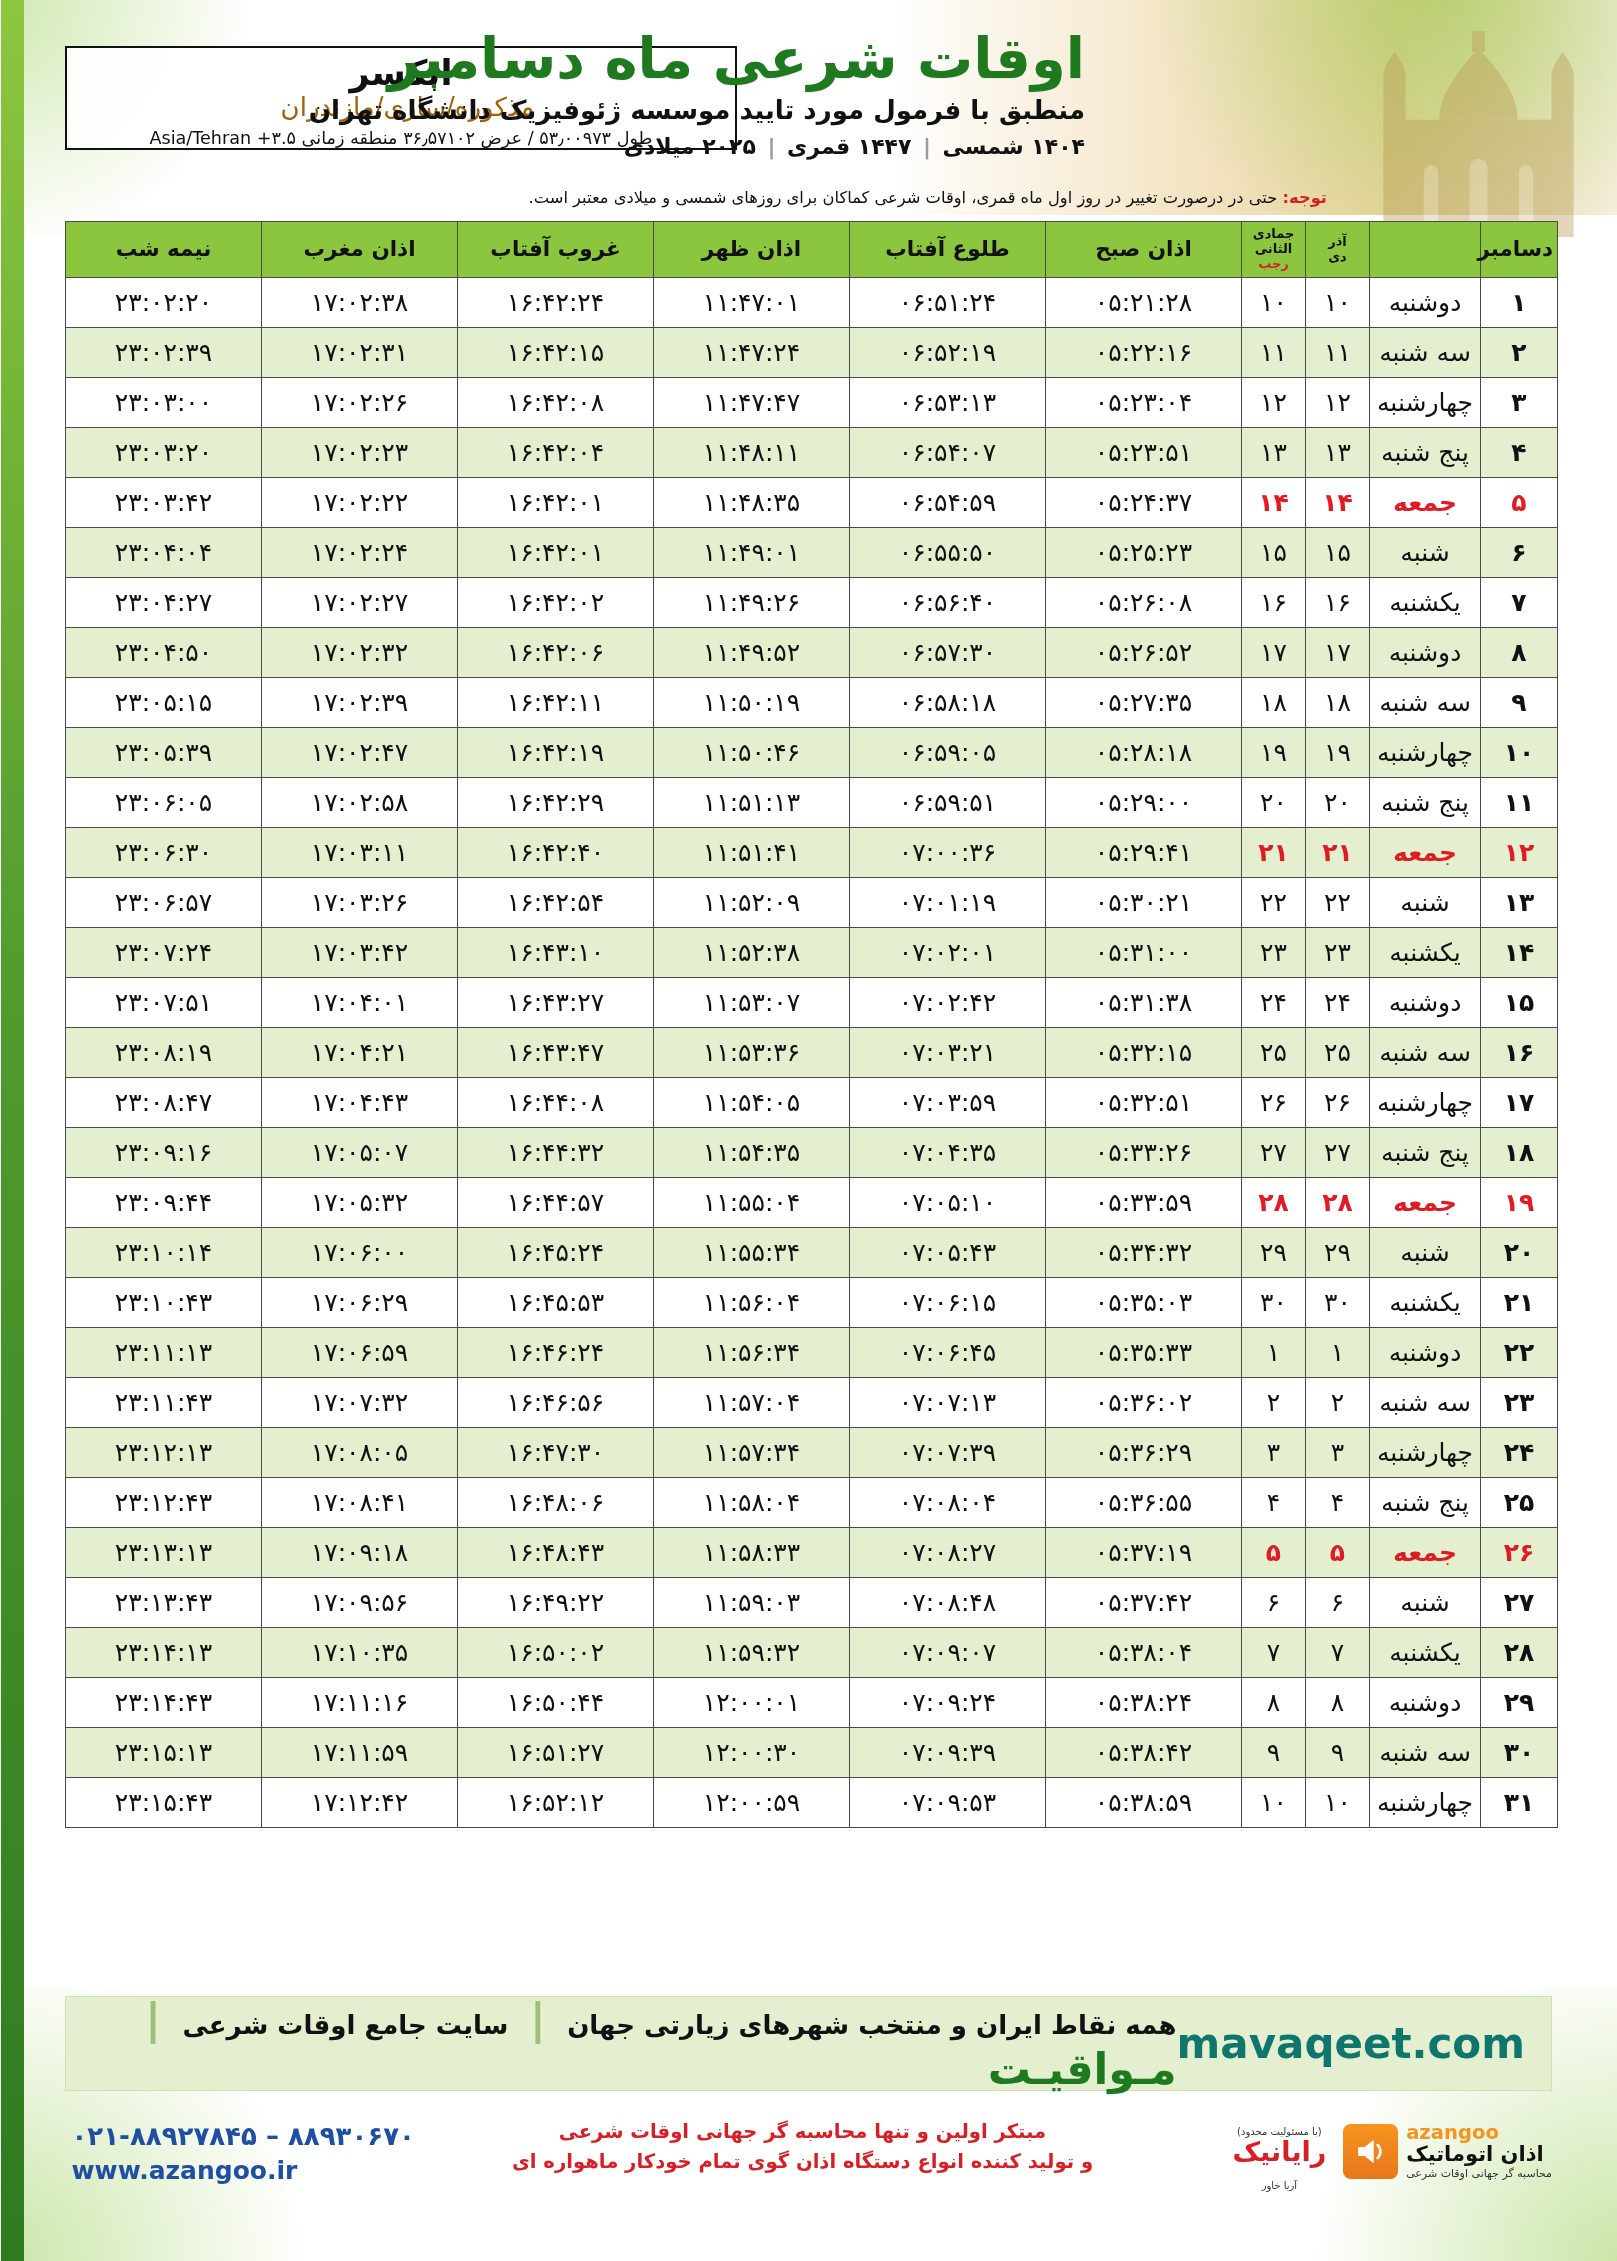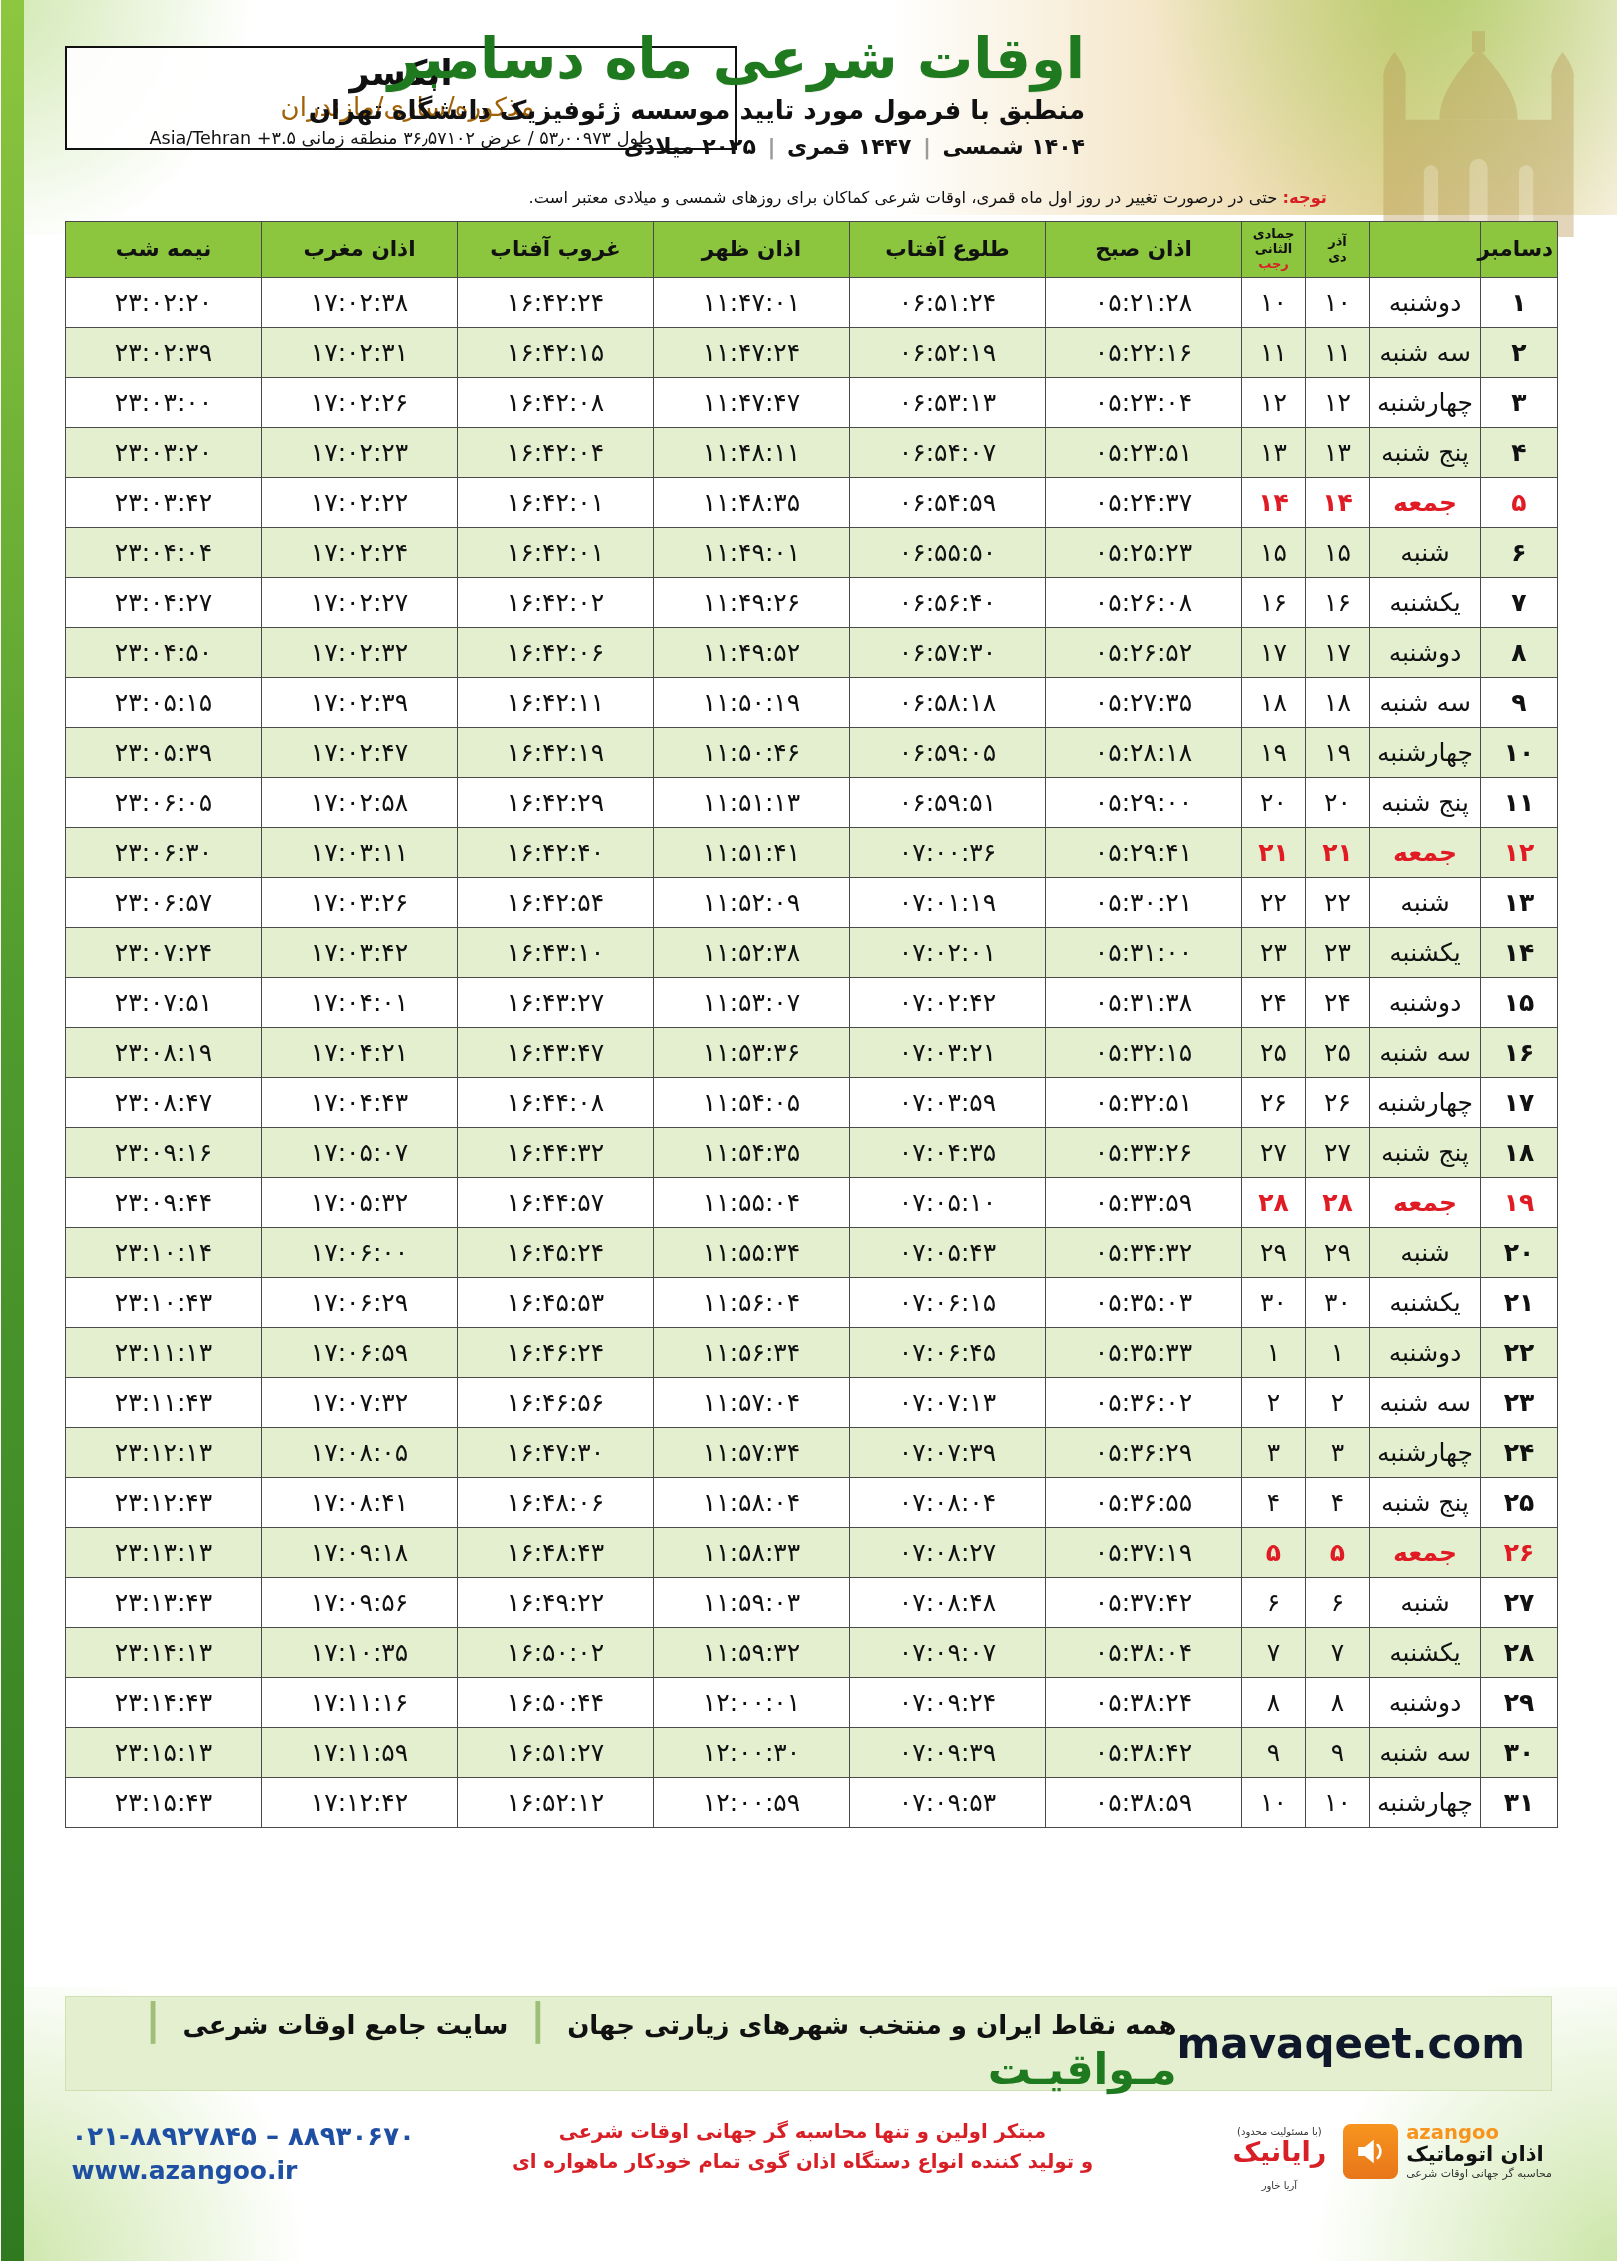--- a/index.html
+++ b/index.html
@@ -103,21 +103,21 @@
 
   
   .footer-band{
     position:absolute;left:65px;top:1996px;width:1487px;height:95px;
     background:#e4efd0;border:1.3px solid #cfe0b3;box-sizing:border-box;
     display:flex;align-items:center;justify-content:space-between;padding:0 26px;
   }
   .brand-fa{font-size:43px;font-weight:bold;color:#1f7a1f;direction:rtl;}
   .brand-fa .thin{font-size:26px;font-weight:bold;color:#111;}
   .brand-fa .bar{color:#9fbf78;padding:0 6.5px;}
-  .brand-en{font-size:42px;font-weight:bold;color:#0f172a;direction:ltr;}
+  .brand-en{font-size:42px;font-weight:bold;color:#0f766e;direction:ltr;}
 
   .footer-bottom{position:absolute;left:65px;top:2107px;width:1487px;height:130px;}
   .fb-phone{
     position:absolute;left:6.5px;top:11.7px;text-align:left;direction:ltr;
     font-size:26px;font-weight:bold;color:#1f4fa3;line-height:1.35;
   }
   .fb-phone .site{font-size:25px;}
   .fb-mid{
     position:absolute;left:418px;top:10.4px;width:639px;text-align:center;
     font-size:19.6px;font-weight:bold;color:#d81f26;line-height:1.5;

